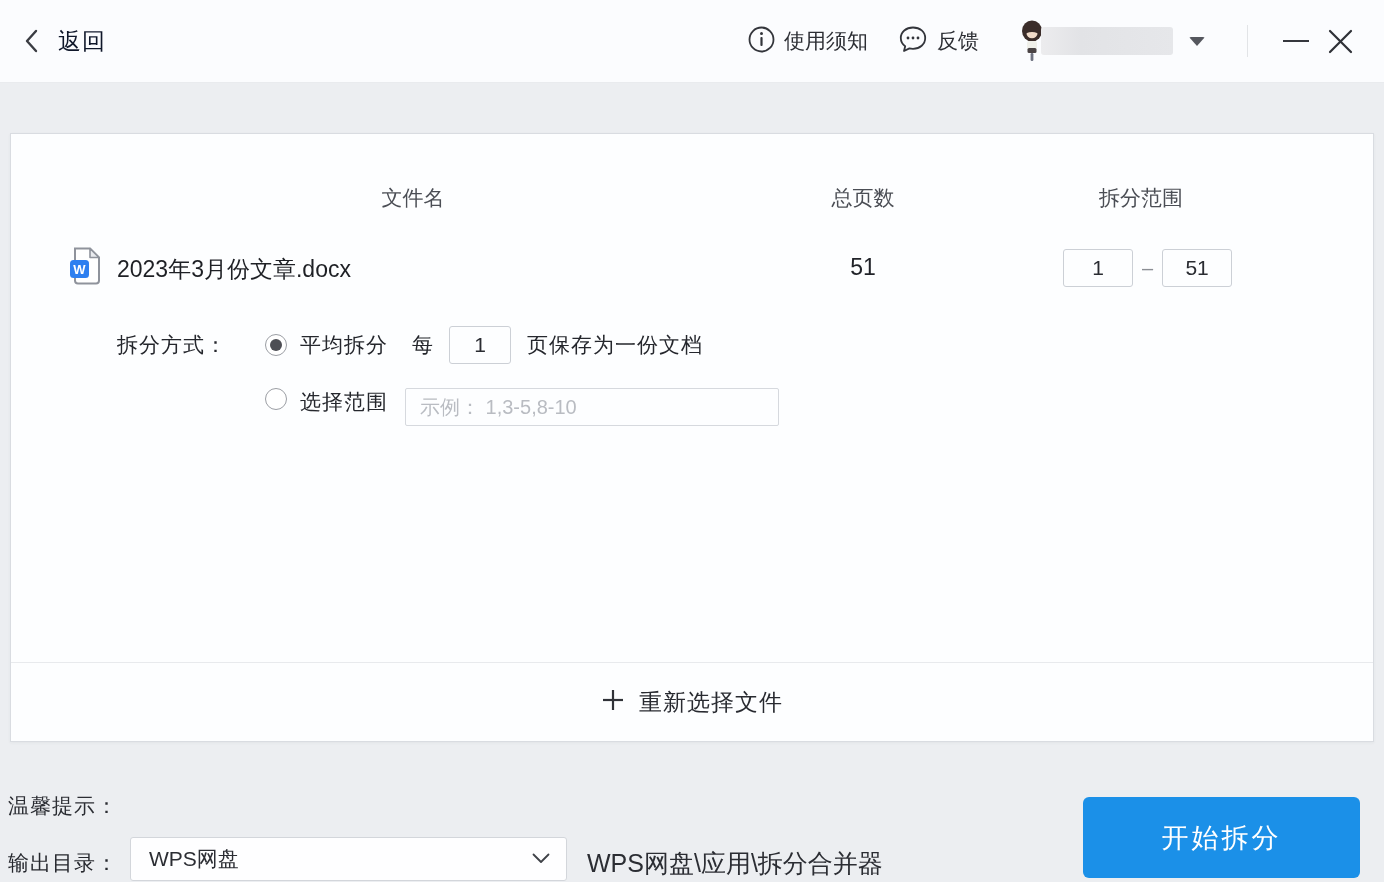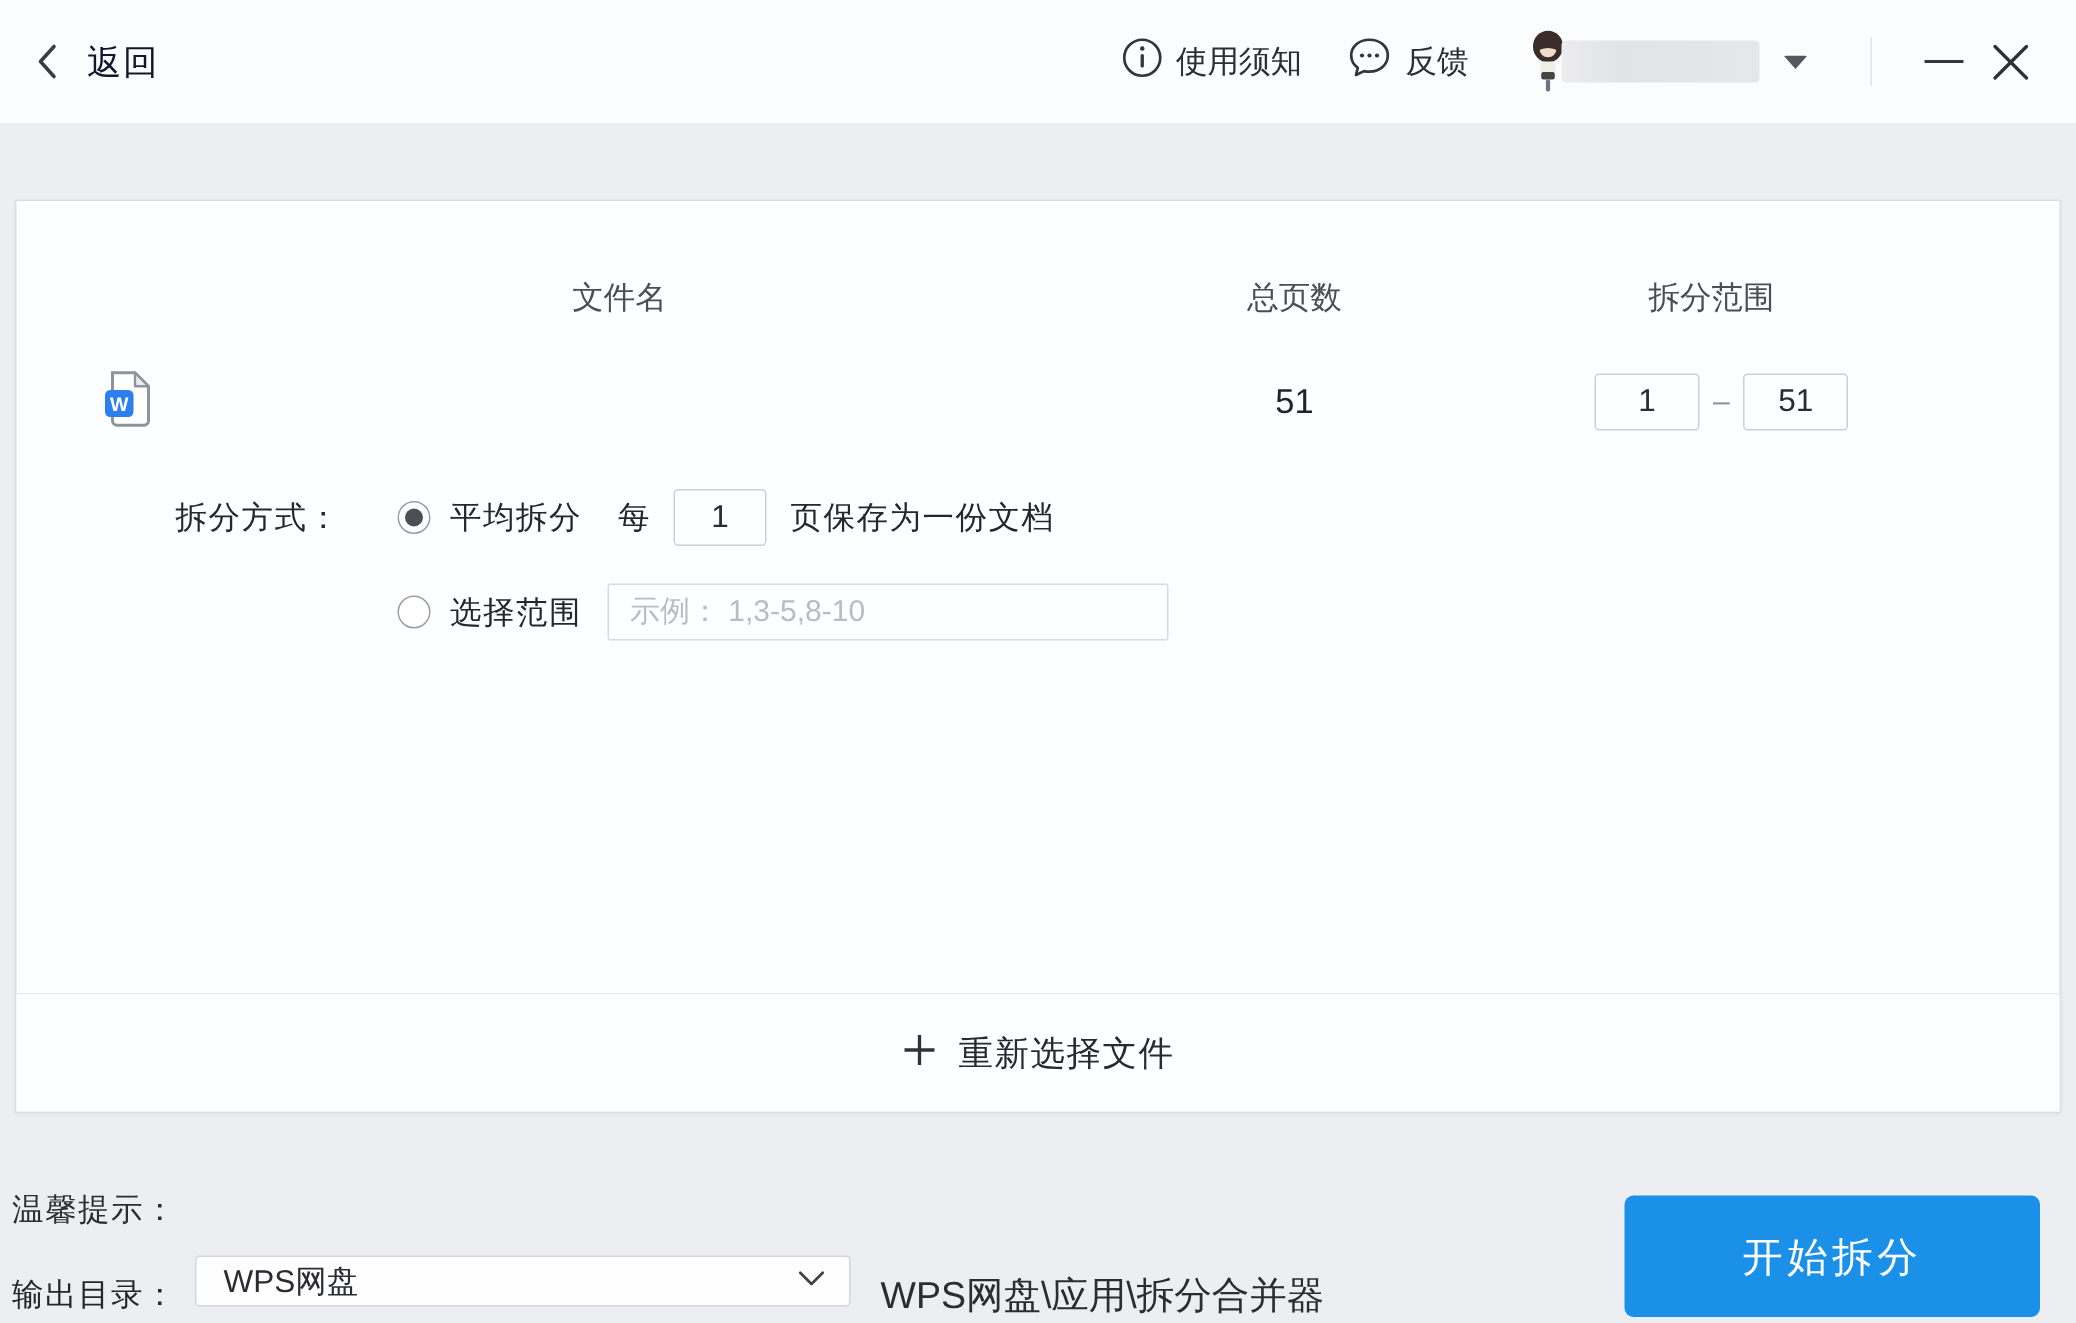--- a/index.html
+++ b/index.html
@@ -86,42 +86,42 @@
   .radio-label { margin-left:13px; cursor:pointer; letter-spacing:1px; }
   .per-prefix { margin-left:24px; }
   .pages-per-input {
     width:62px; height:38px; margin:0 16px; border:1px solid #ccd0d6; border-radius:3px;
     background:#fdfeff; text-align:center; font-size:21px; color:#2a2c32;
     font-family:inherit; outline:none;
   }
   .per-suffix { letter-spacing:1px; }
 
   .split-row2 { position:absolute; left:254px; top:254px; height:40px;
-    display:flex; align-items:center; font-size:21px; color:#25272d; }
+    display:flex; align-items:flex-start; font-size:21px; color:#25272d; }
   .range-example-input {
     width:374px; height:38px; margin-left:17px; padding:0 14px;
     border:1px solid #d6d9de; border-radius:2px; background:#fdfeff;
     font-size:20px; color:#2a2c32; font-family:inherit; outline:none;
   }
   .range-example-input::placeholder { color:#b9bcc2; }
 
   .panel-divider { position:absolute; left:0; right:0; top:528px; height:1px; background:#e8eaed; }
   .reselect-row {
     position:absolute; left:0; right:0; top:529px; bottom:0;
     display:flex; align-items:center; justify-content:center; gap:14px;
     cursor:pointer; background:#fdfeff;
   }
   .reselect-label { font-size:23px; color:#282a30; letter-spacing:1px; }
 
   
   .tip-row { position:absolute; left:8px; top:792px; font-size:21px; color:#2b2d33;
     display:flex; gap:10px; letter-spacing:1px; }
   .output-label { position:absolute; left:8px; top:849px; font-size:21px; color:#25272d; letter-spacing:1px; }
   .output-select {
-    position:absolute; left:130px; top:837px; width:437px; height:34px;
+    position:absolute; left:130px; top:837px; width:437px; height:44px;
     border:1px solid #d3d6db; border-radius:3px; background:#fefeff;
     display:flex; align-items:center; padding:0 16px 0 18px; cursor:pointer;
   }
   .output-select-value { font-size:21px; color:#2b2d33; flex:1; }
   .output-path { position:absolute; left:587px; top:847px; font-size:25px; color:#2b2d33; white-space:nowrap; }
   .start-button {
     position:absolute; left:1083px; top:797px; width:277px; height:81px;
     background:#1b90e8; border:none; border-radius:6px; cursor:pointer;
     display:flex; align-items:center; justify-content:center;
     font-size:27px; color:#ffffff; font-family:inherit; letter-spacing:3px;
@@ -202,20 +202,21 @@
     <span class="col-header hdr-range">拆分范围</span>
 
     <span class="doc-icon">
       <svg width="32" height="38" viewBox="0 0 32 38">
         <path d="M6 1.5 h15 l9 9 v23 a3 3 0 0 1 -3 3 H9 a3 3 0 0 1 -3 -3 Z" fill="#ffffff" stroke="#8f939c" stroke-width="2"></path>
         <path d="M21 1.5 l9 9 h-9 Z" fill="#e9ebef" stroke="#8f939c" stroke-width="1.6" stroke-linejoin="round"></path>
         <rect x="1" y="13" width="19" height="18" rx="3.5" fill="#2d7ff0"></rect>
         <text x="10.5" y="27" font-size="13" font-weight="bold" fill="#ffffff" text-anchor="middle" font-family="Liberation Sans, sans-serif">W</text>
       </svg>
     </span>
+    <span class="file-name">2023年3月份文章.docx</span>
     <span class="pages-value">51</span>
 
     <div class="range-group">
       <input class="range-input" type="text" value="1" style="">
       <span class="range-sep">–</span>
       <input class="range-input" type="text" value="51" style="">
     </div>
 
     <div class="split-row1">
       <span class="split-label">拆分方式：</span>

